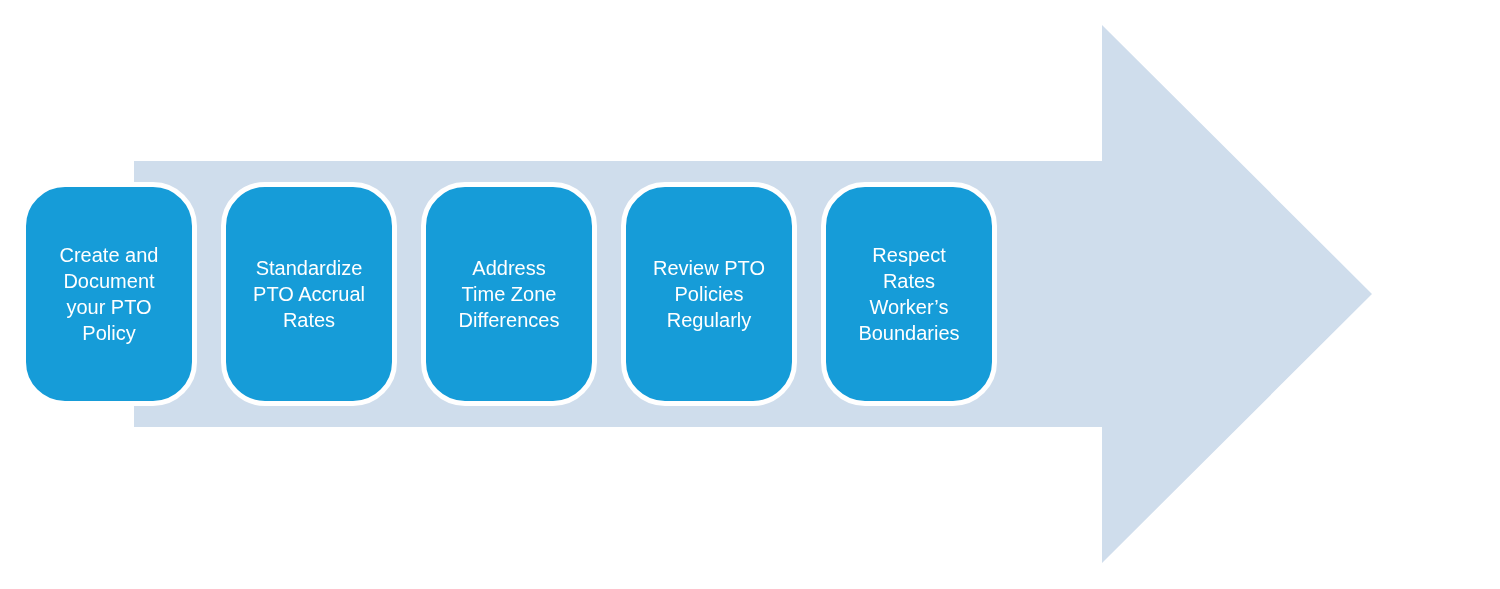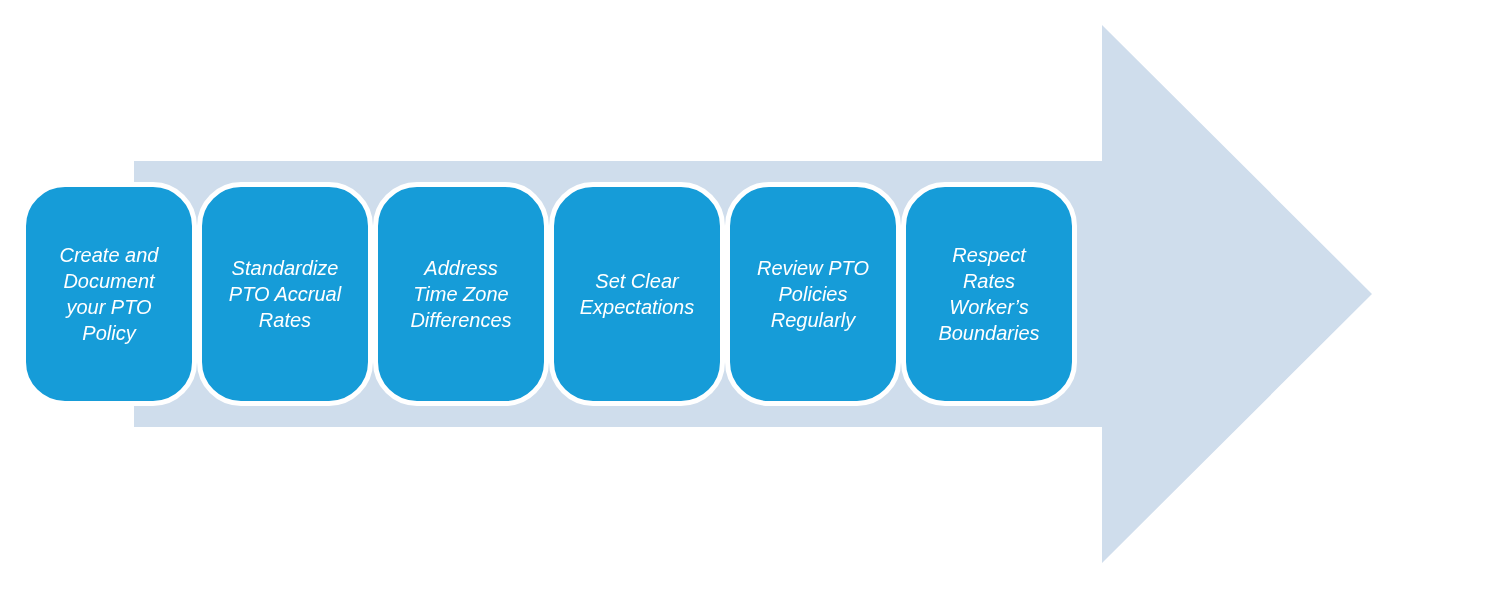--- a/index.html
+++ b/index.html
@@ -24,23 +24,22 @@
     width: 1500px;
     height: 589px;
     z-index: 1;
   }
   .arrow-svg polygon { fill: var(--arrow-fill); }
   .steps {
     position: absolute;
     left: 21px;
     top: 182px;
     display: flex;
-    gap: 0;
+    gap: 24px;
     z-index: 2;
-    font-style: italic;
   }
   .step {
     width: 176px;
     height: 224px;
     background: var(--step-fill);
     border: 5px solid var(--step-border);
     border-radius: 44px;
     display: flex;
     align-items: center;
     justify-content: center;
@@ -74,24 +73,20 @@
       <span class="step-label">Standardize
 PTO Accrual
 Rates</span>
     </div>
     <div class="step">
       <span class="step-label">Address
 Time Zone
 Differences</span>
     </div>
     <div class="step">
-      <span class="step-label">Set Clear
-Expectations</span>
-    </div>
-    <div class="step">
       <span class="step-label">Review PTO
 Policies
 Regularly</span>
     </div>
     <div class="step">
       <span class="step-label">Respect
 Rates
 Worker’s
 Boundaries</span>
     </div>

